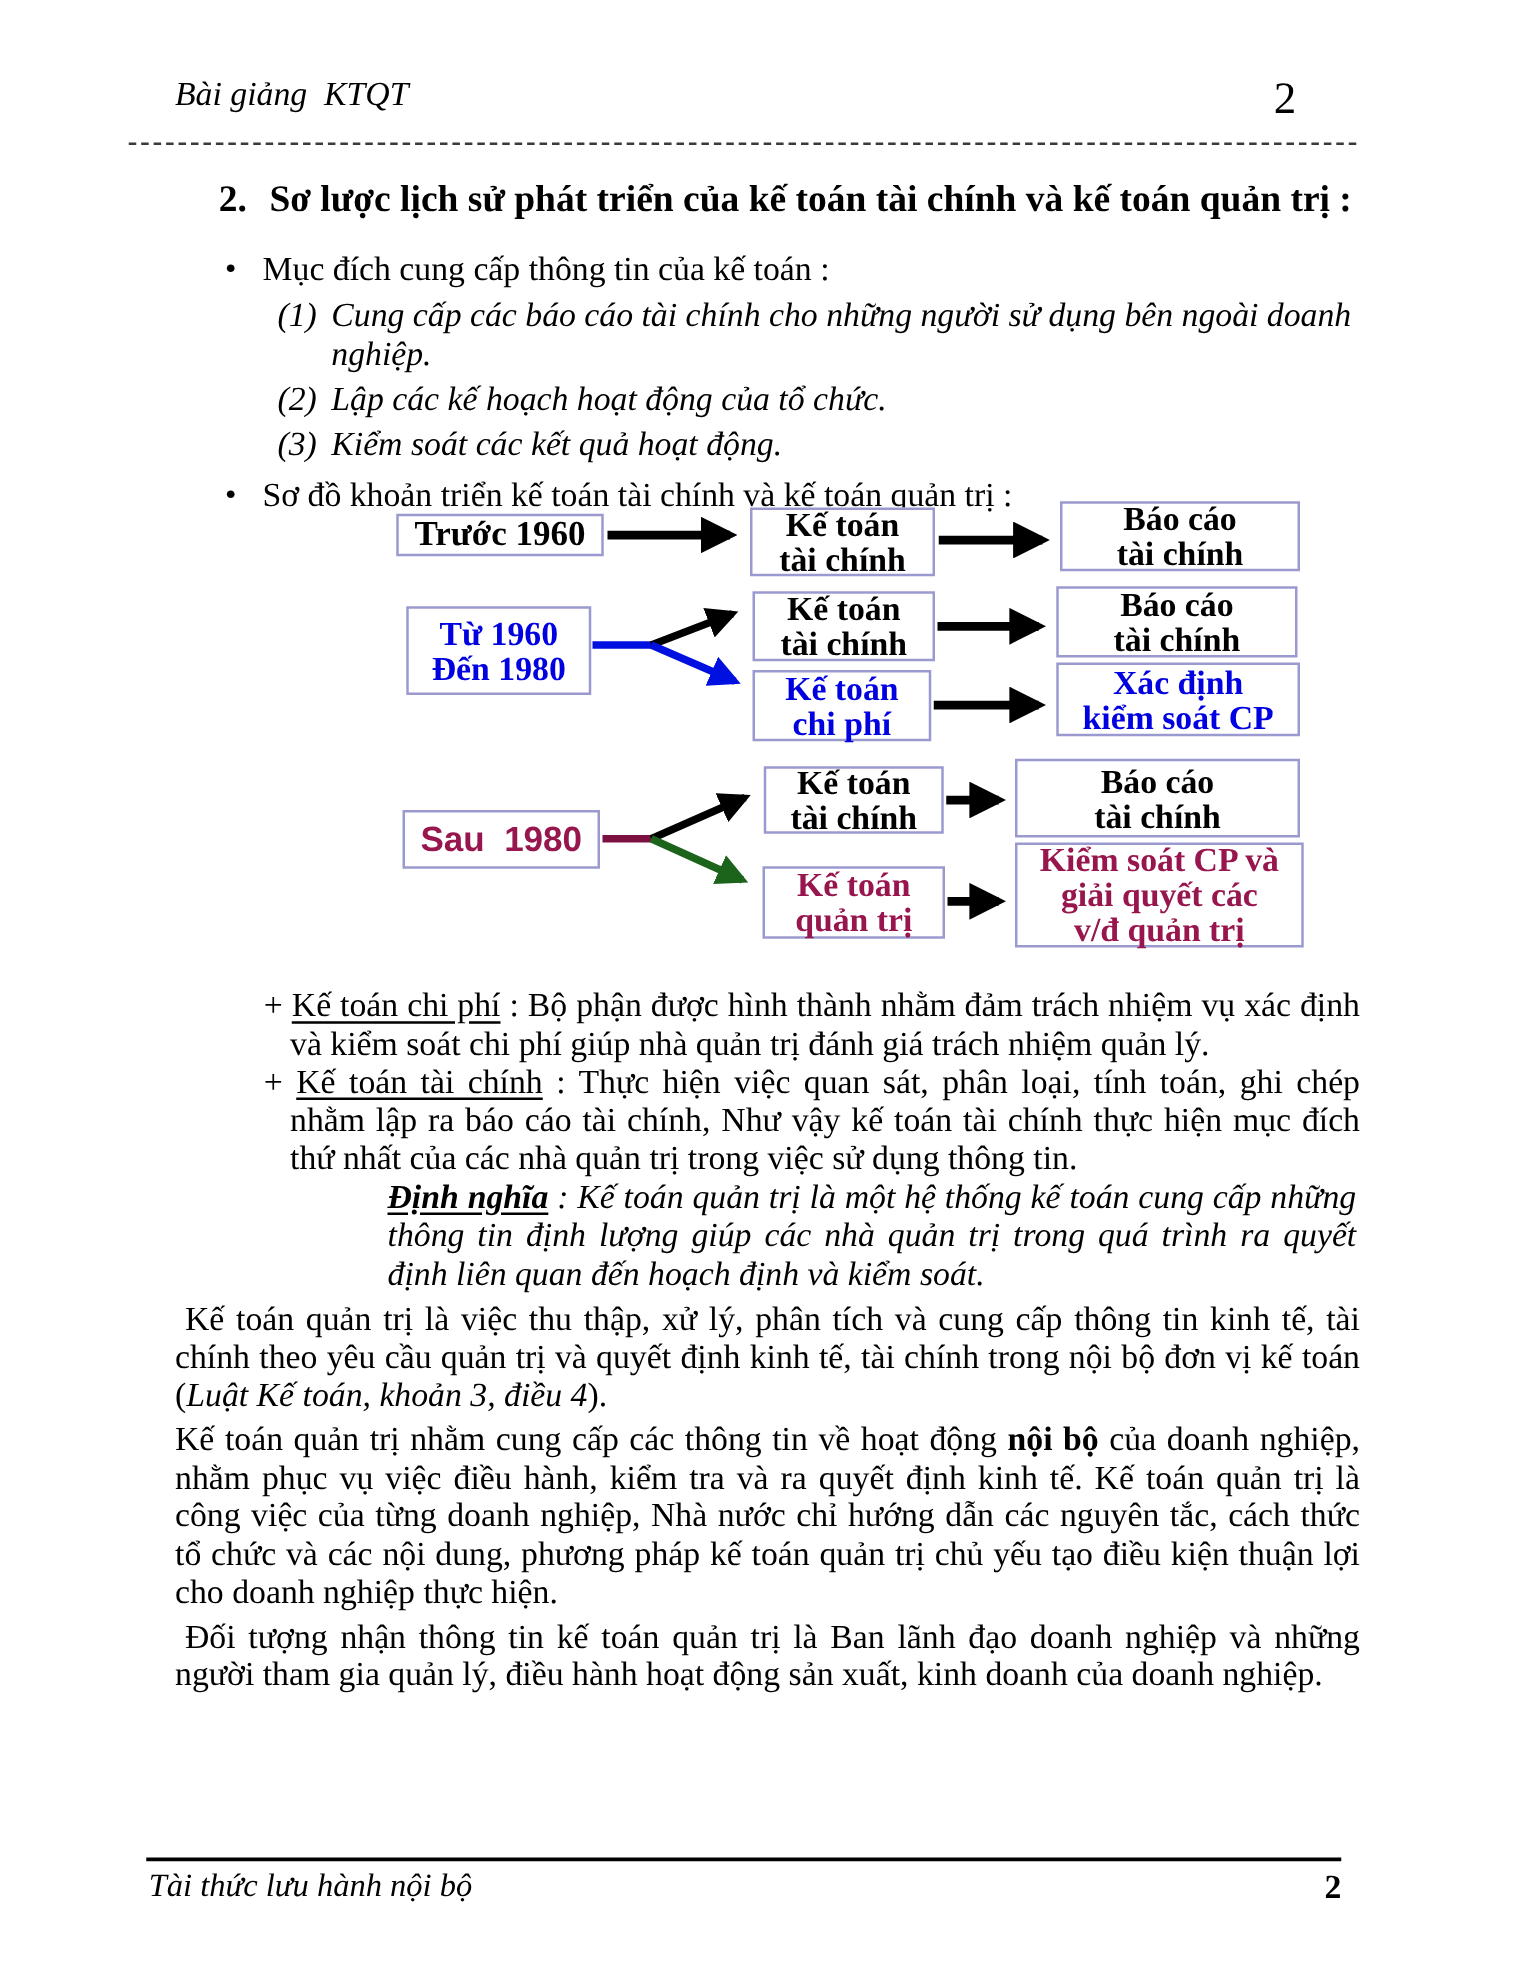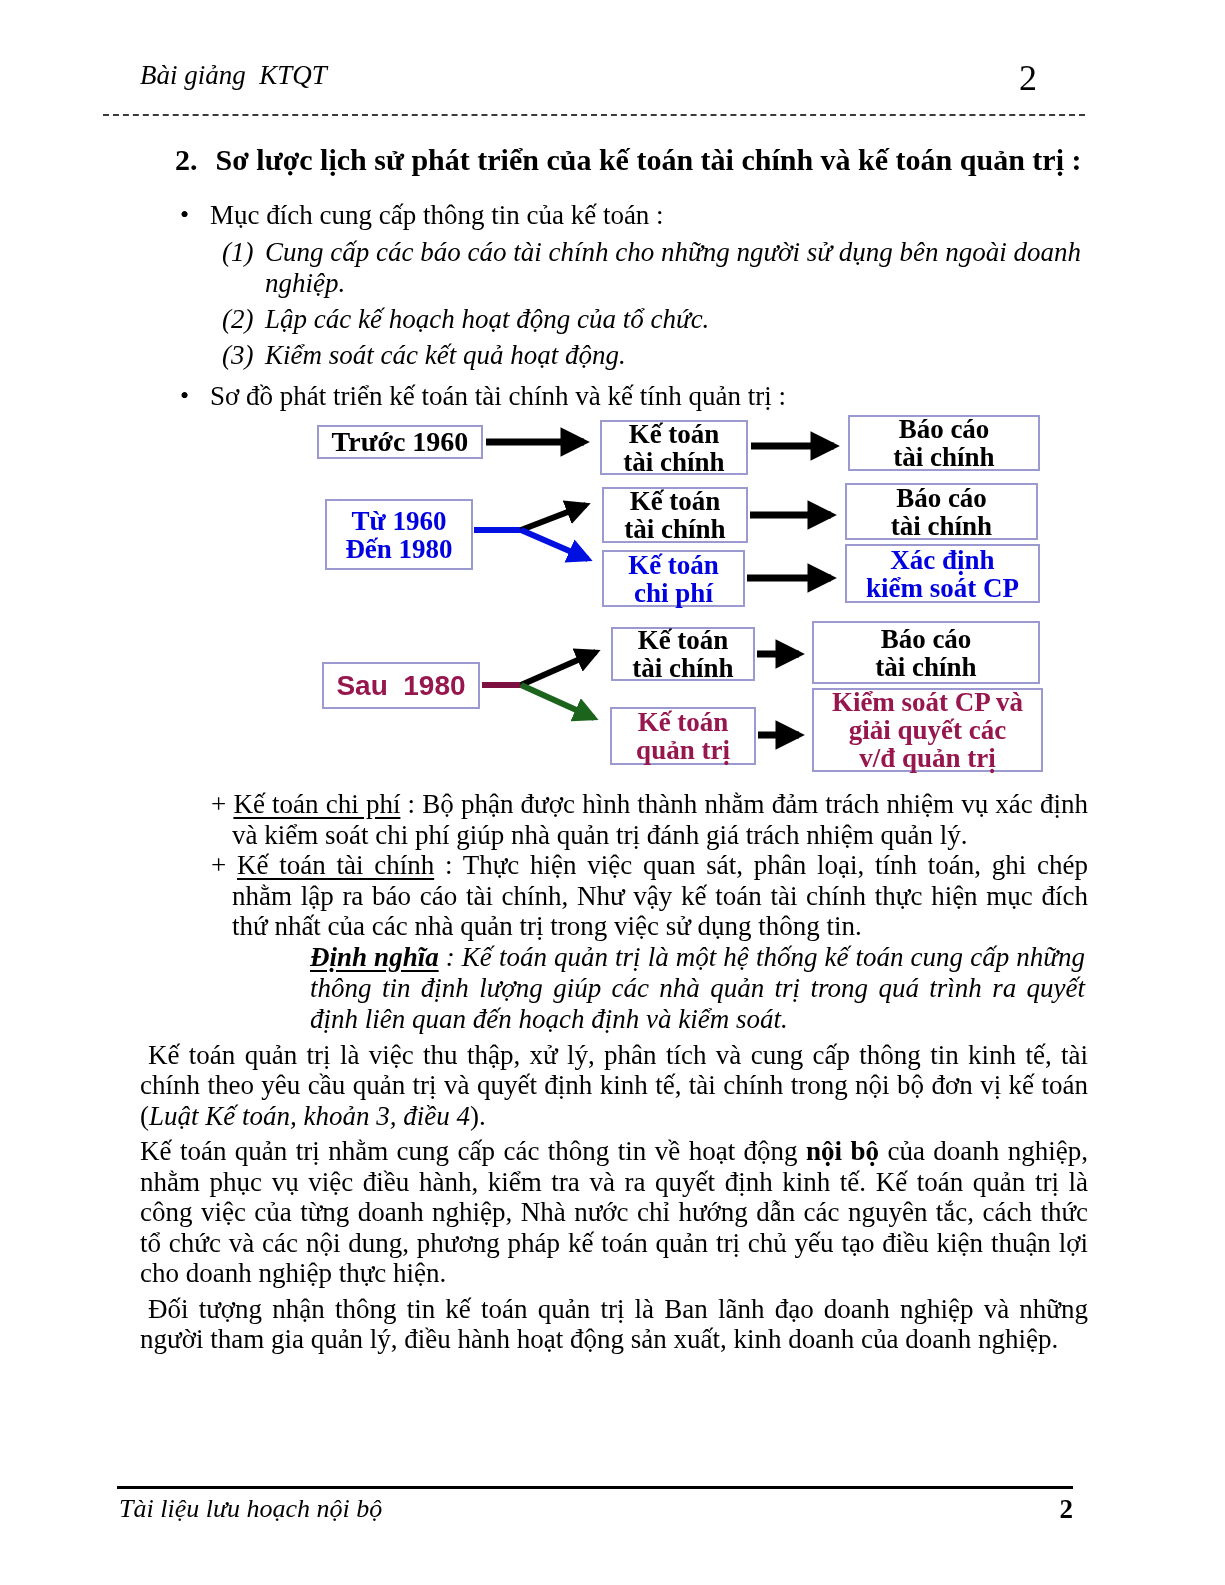--- a/index.html
+++ b/index.html
@@ -20,21 +20,21 @@
   
   .bullets{position:absolute;left:140px;top:198px;width:948px;font-size:27px;}
   .brow{display:flex;line-height:34px;}
   .bdot{width:30px;margin-left:40px;font-size:26px;}
   .sub{display:flex;font-style:italic;margin-left:82px;line-height:31px;margin-top:5px;}
   .snum{width:43px;flex:none;}
   .stext{flex:1;}
   .b2{margin-top:8px;}
 
   
-  .diagram{position:absolute;left:0;top:408px;width:1011px;height:375px;}
+  .diagram{position:absolute;left:0;top:394px;width:1011px;height:375px;}
   .diagram svg{position:absolute;left:0;top:0;}
   .node{position:absolute;border:2px solid #9a9ad0;background:#fff;box-sizing:border-box;
         display:flex;flex-direction:column;justify-content:center;align-items:center;
         text-align:center;font-weight:bold;font-size:27px;line-height:28px;}
   .node.blue{color:#0000e0;}
   .node.maroon{color:#97164d;}
   .node.sans{font-family:"Liberation Sans",sans-serif;font-size:28px;white-space:pre;}
 
   
   .textblock{position:absolute;left:140px;top:789px;width:948px;font-size:27px;
@@ -83,21 +83,21 @@
     <div class="sub">
       <span class="snum">(2)</span>
       <span class="stext">Lập các kế hoạch hoạt động của tổ chức.</span>
     </div>
     <div class="sub">
       <span class="snum">(3)</span>
       <span class="stext">Kiểm soát các kết quả hoạt động.</span>
     </div>
     <div class="brow b2">
       <span class="bdot">•</span>
-      <span class="btext">Sơ đồ phát triển kế toán tài chính và kế tính quản trị :</span>
+      <span class="btext">Sơ đồ khoản triển kế toán tài chính và kế toán quản trị :</span>
     </div>
   </div>
 
   <div class="diagram">
     <svg width="1225" height="375" viewBox="0 0 1225 375">
       <defs>
         <marker id="ab" viewBox="0 0 10 10" refX="8" refY="5" markerWidth="4.2" markerHeight="4.2" orient="auto" markerUnits="strokeWidth">
           <path d="M0,0 L10,5 L0,10 z" fill="#000000"></path>
         </marker>
         <marker id="abl" viewBox="0 0 10 10" refX="8" refY="5" markerWidth="4.2" markerHeight="4.2" orient="auto" markerUnits="strokeWidth">
@@ -189,17 +189,17 @@
 
     <div class="para indent1"><span>Kế toán quản trị là việc thu thập, xử lý, phân tích và cung cấp thông tin kinh tế, tài chính theo yêu cầu quản trị và quyết định kinh tế, tài chính trong nội bộ đơn vị kế toán (</span><span class="cite">Luật Kế toán, khoản 3, điều 4</span><span>).</span></div>
 
     <div class="para"><span>Kế toán quản trị nhằm cung cấp các thông tin về hoạt động </span><span class="boldword">nội bộ</span><span> của doanh nghiệp, nhằm phục vụ việc điều hành, kiểm tra và ra quyết định kinh tế. Kế toán quản trị là công việc của từng doanh nghiệp, Nhà nước chỉ hướng dẫn các nguyên tắc, cách thức tổ chức và các nội dung, phương pháp kế toán quản trị chủ yếu tạo điều kiện thuận lợi cho doanh nghiệp thực hiện.</span></div>
 
     <div class="para indent1"><span>Đối tượng nhận thông tin kế toán quản trị là Ban lãnh đạo doanh nghiệp và những người tham gia quản lý, điều hành hoạt động sản xuất, kinh doanh của doanh nghiệp.</span></div>
   </div>
 
   <div class="fline"></div>
   <div class="frow">
-    <span class="ftext">Tài liệu lưu hoạch nội bộ</span>
+    <span class="ftext">Tài thức lưu hành nội bộ</span>
     <span class="fnum">2</span>
   </div>
 
 </div>
 
 </body></html>

